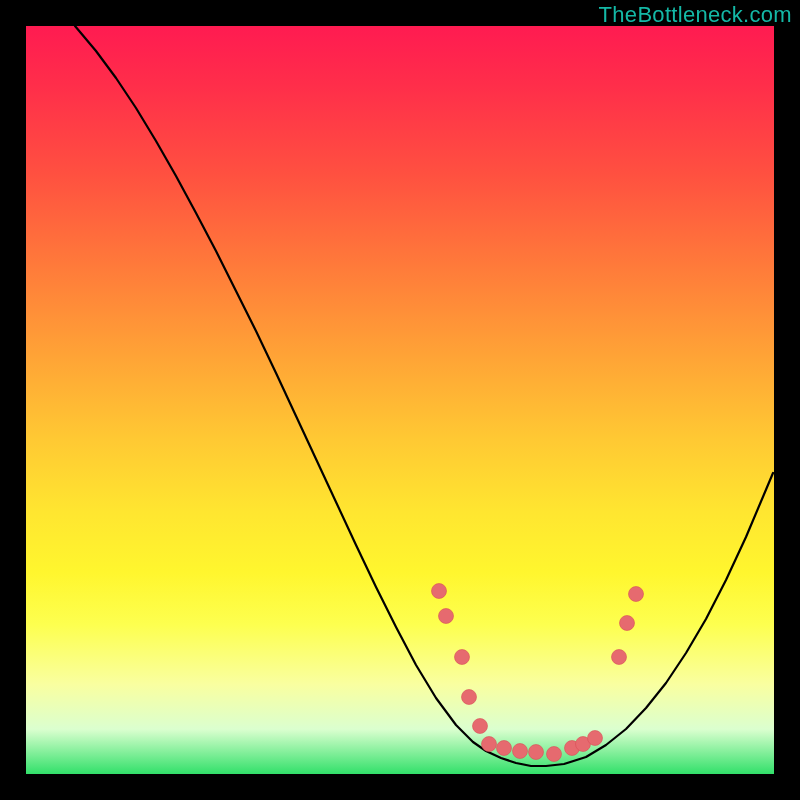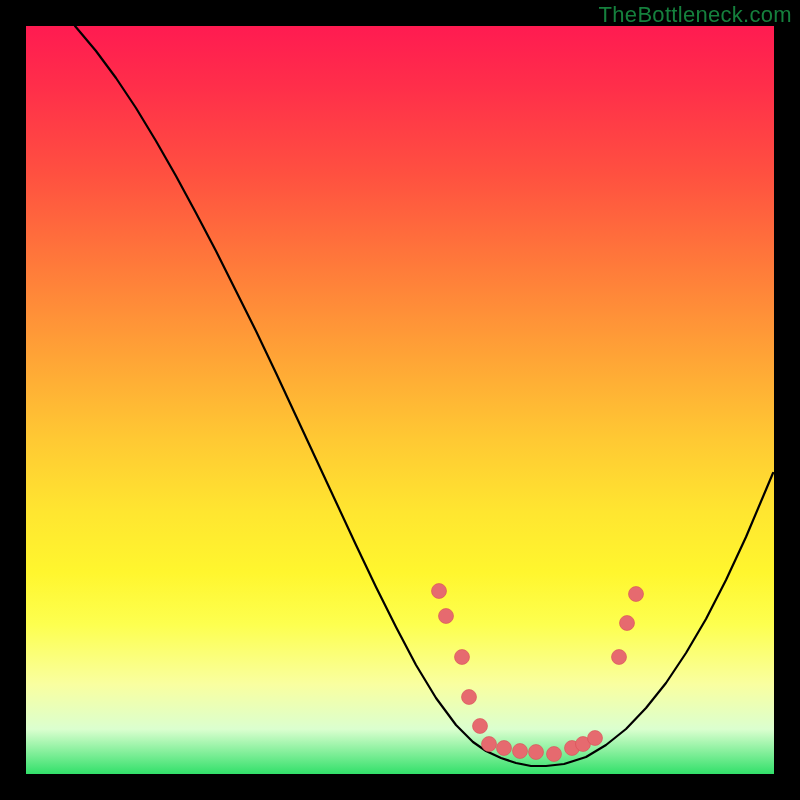--- a/index.html
+++ b/index.html
@@ -45,21 +45,21 @@
     left: 0;
     top: 0;
     width: 748px;
     height: 748px;
     overflow: visible;
   }
   .watermark {
     position: absolute;
     top: 2px;
     right: 8px;
-    color: #15803d;
+    color: #14b8a6;
     font-size: 22px;
     letter-spacing: 0.3px;
     user-select: none;
     margin-left: 48px;
   }
   .curve {
     fill: none;
     stroke: #000;
     stroke-width: 2.2;
     stroke-linecap: round;

